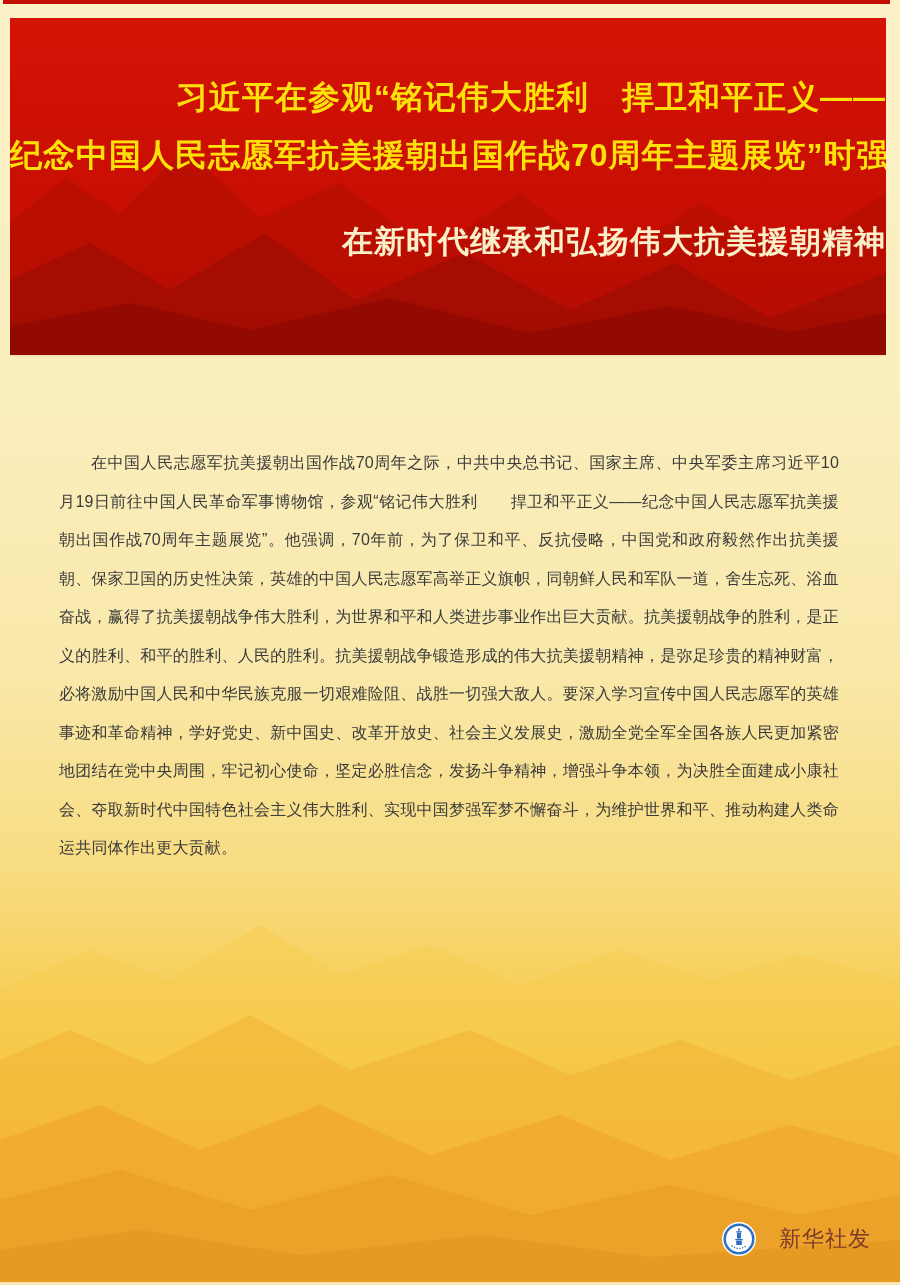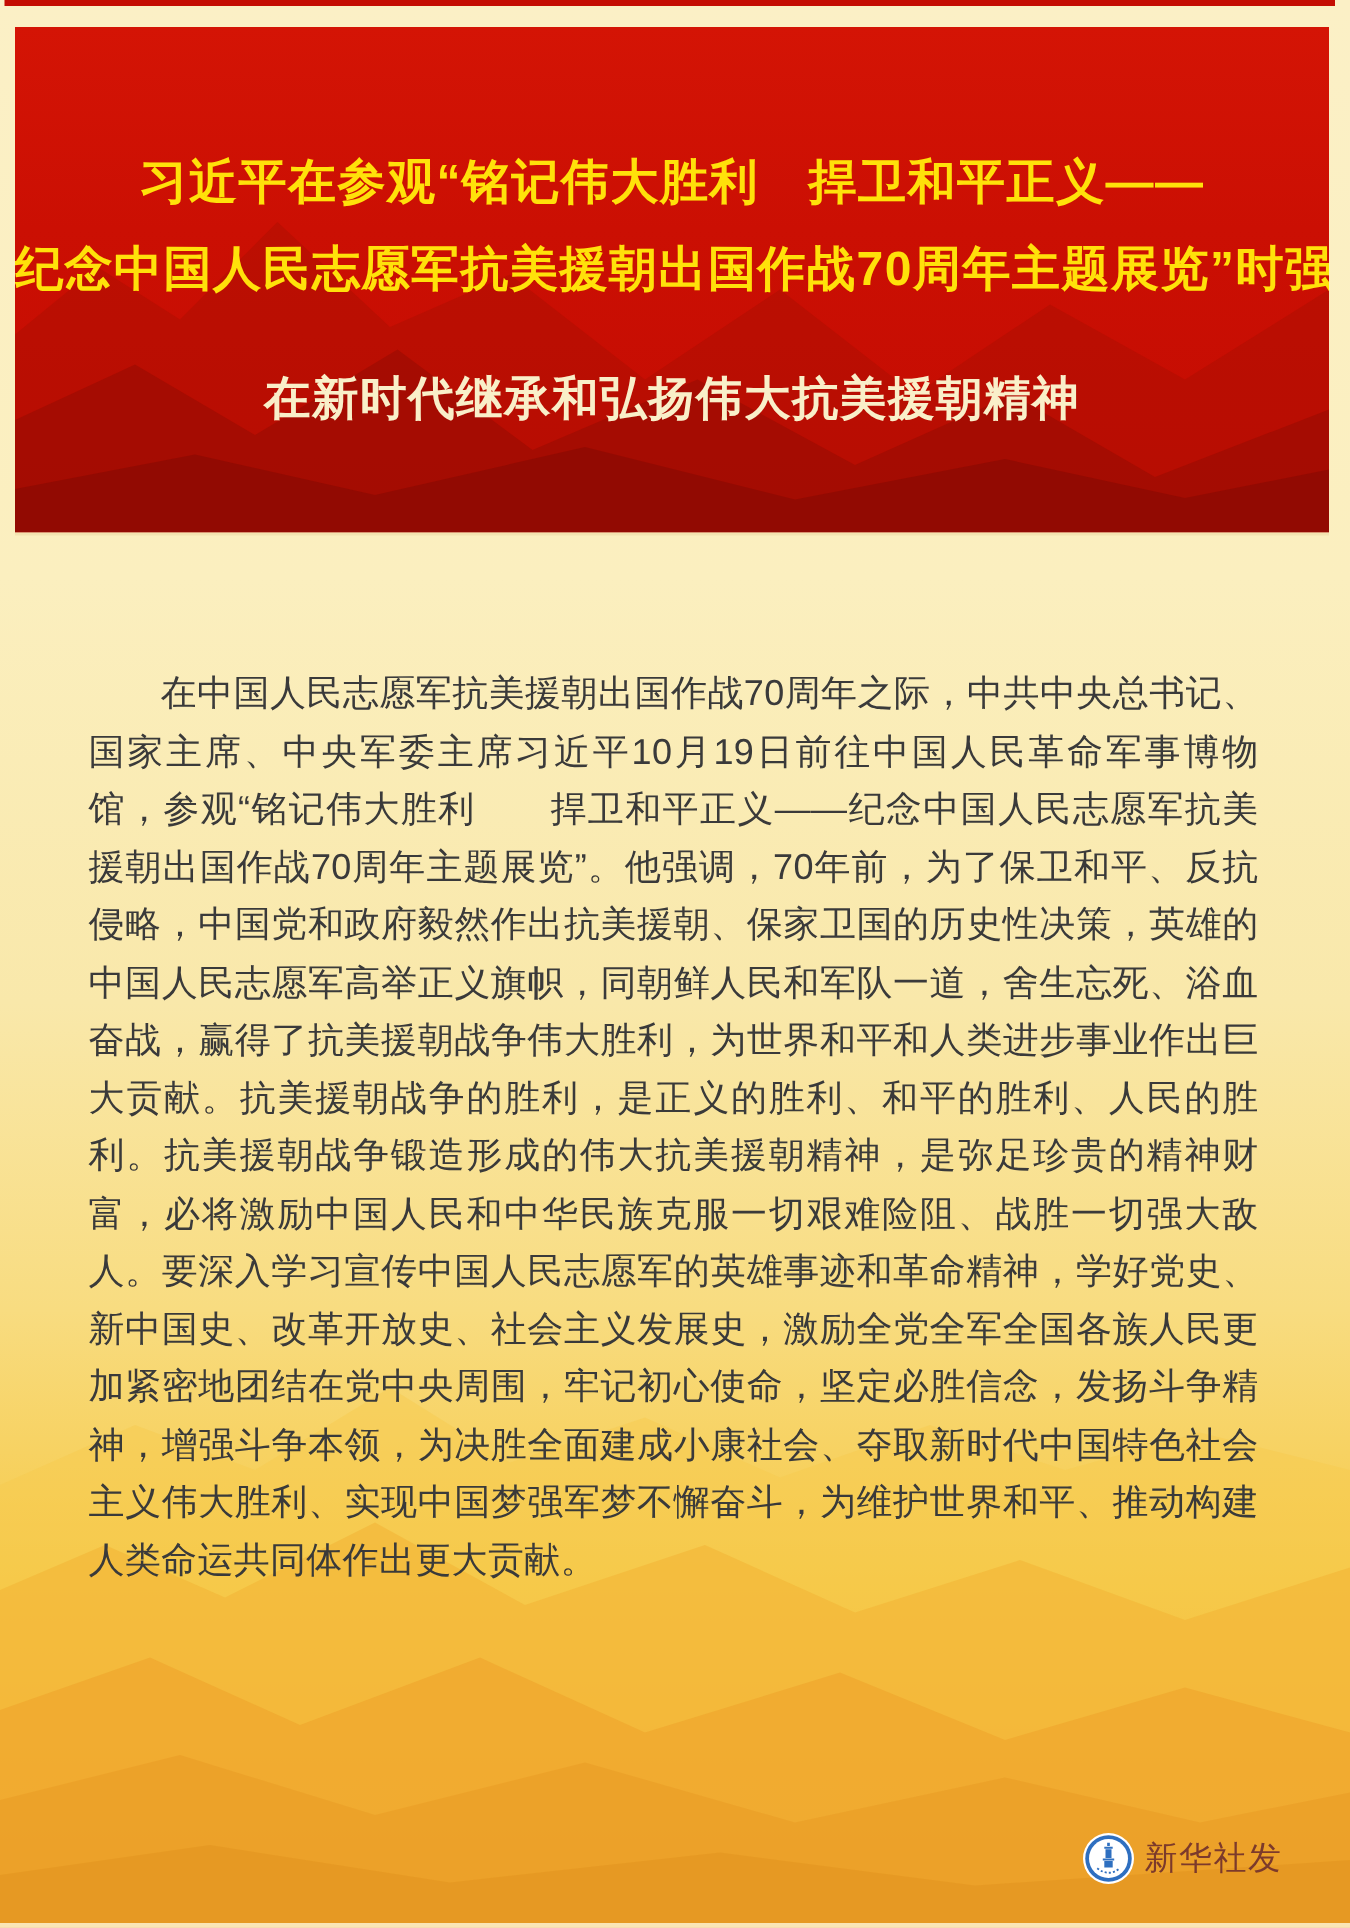--- a/index.html
+++ b/index.html
@@ -48,43 +48,42 @@
   }
   .banner-mountains {
     position: absolute;
     left: 0; bottom: 0;
     width: 100%; height: 100%;
     pointer-events: none;
   }
   .banner-text {
     position: absolute;
     left: 0; width: 100%;
-    text-align: center;
+    text-align: right;
     font-weight: bold;
     white-space: nowrap;
     z-index: 2;
-    margin-top: 24px;
   }
   .banner-title { color: #ffe10a; font-size: 32px; letter-spacing: 1px; }
   .banner-sub   { color: #f9efc9; font-size: 31px; letter-spacing: 1px; }
   .t1 { top: 58px; }
   .t2 { top: 116px; }
   .s1 { top: 203px; }
   .s2 { top: 268px; }
 
   
   .article {
     position: absolute;
     top: 444px; left: 59px;
     width: 780px;
     z-index: 2;
   }
   .article p {
     margin: 0;
-    font-size: 24px;
+    font-size: 16px;
     line-height: 38.5px;
     color: #3a3a3a;
     text-align: justify;
     text-justify: inter-ideograph;
     text-indent: 2em;
     letter-spacing: 0.2px;
   }
 
   
   .bottom-mountains {
@@ -93,21 +92,21 @@
     width: 900px; height: 430px;
     pointer-events: none;
   }
 
   
   .credit {
     position: absolute;
     top: 1222px; left: 722px;
     display: flex;
     align-items: center;
-    gap: 7px;
+    gap: 23px;
     z-index: 3;
   }
   .credit-label {
     color: #7c3a2b;
     font-size: 22px;
     letter-spacing: 1px;
     white-space: nowrap;
   }
 </style>
 </head>

